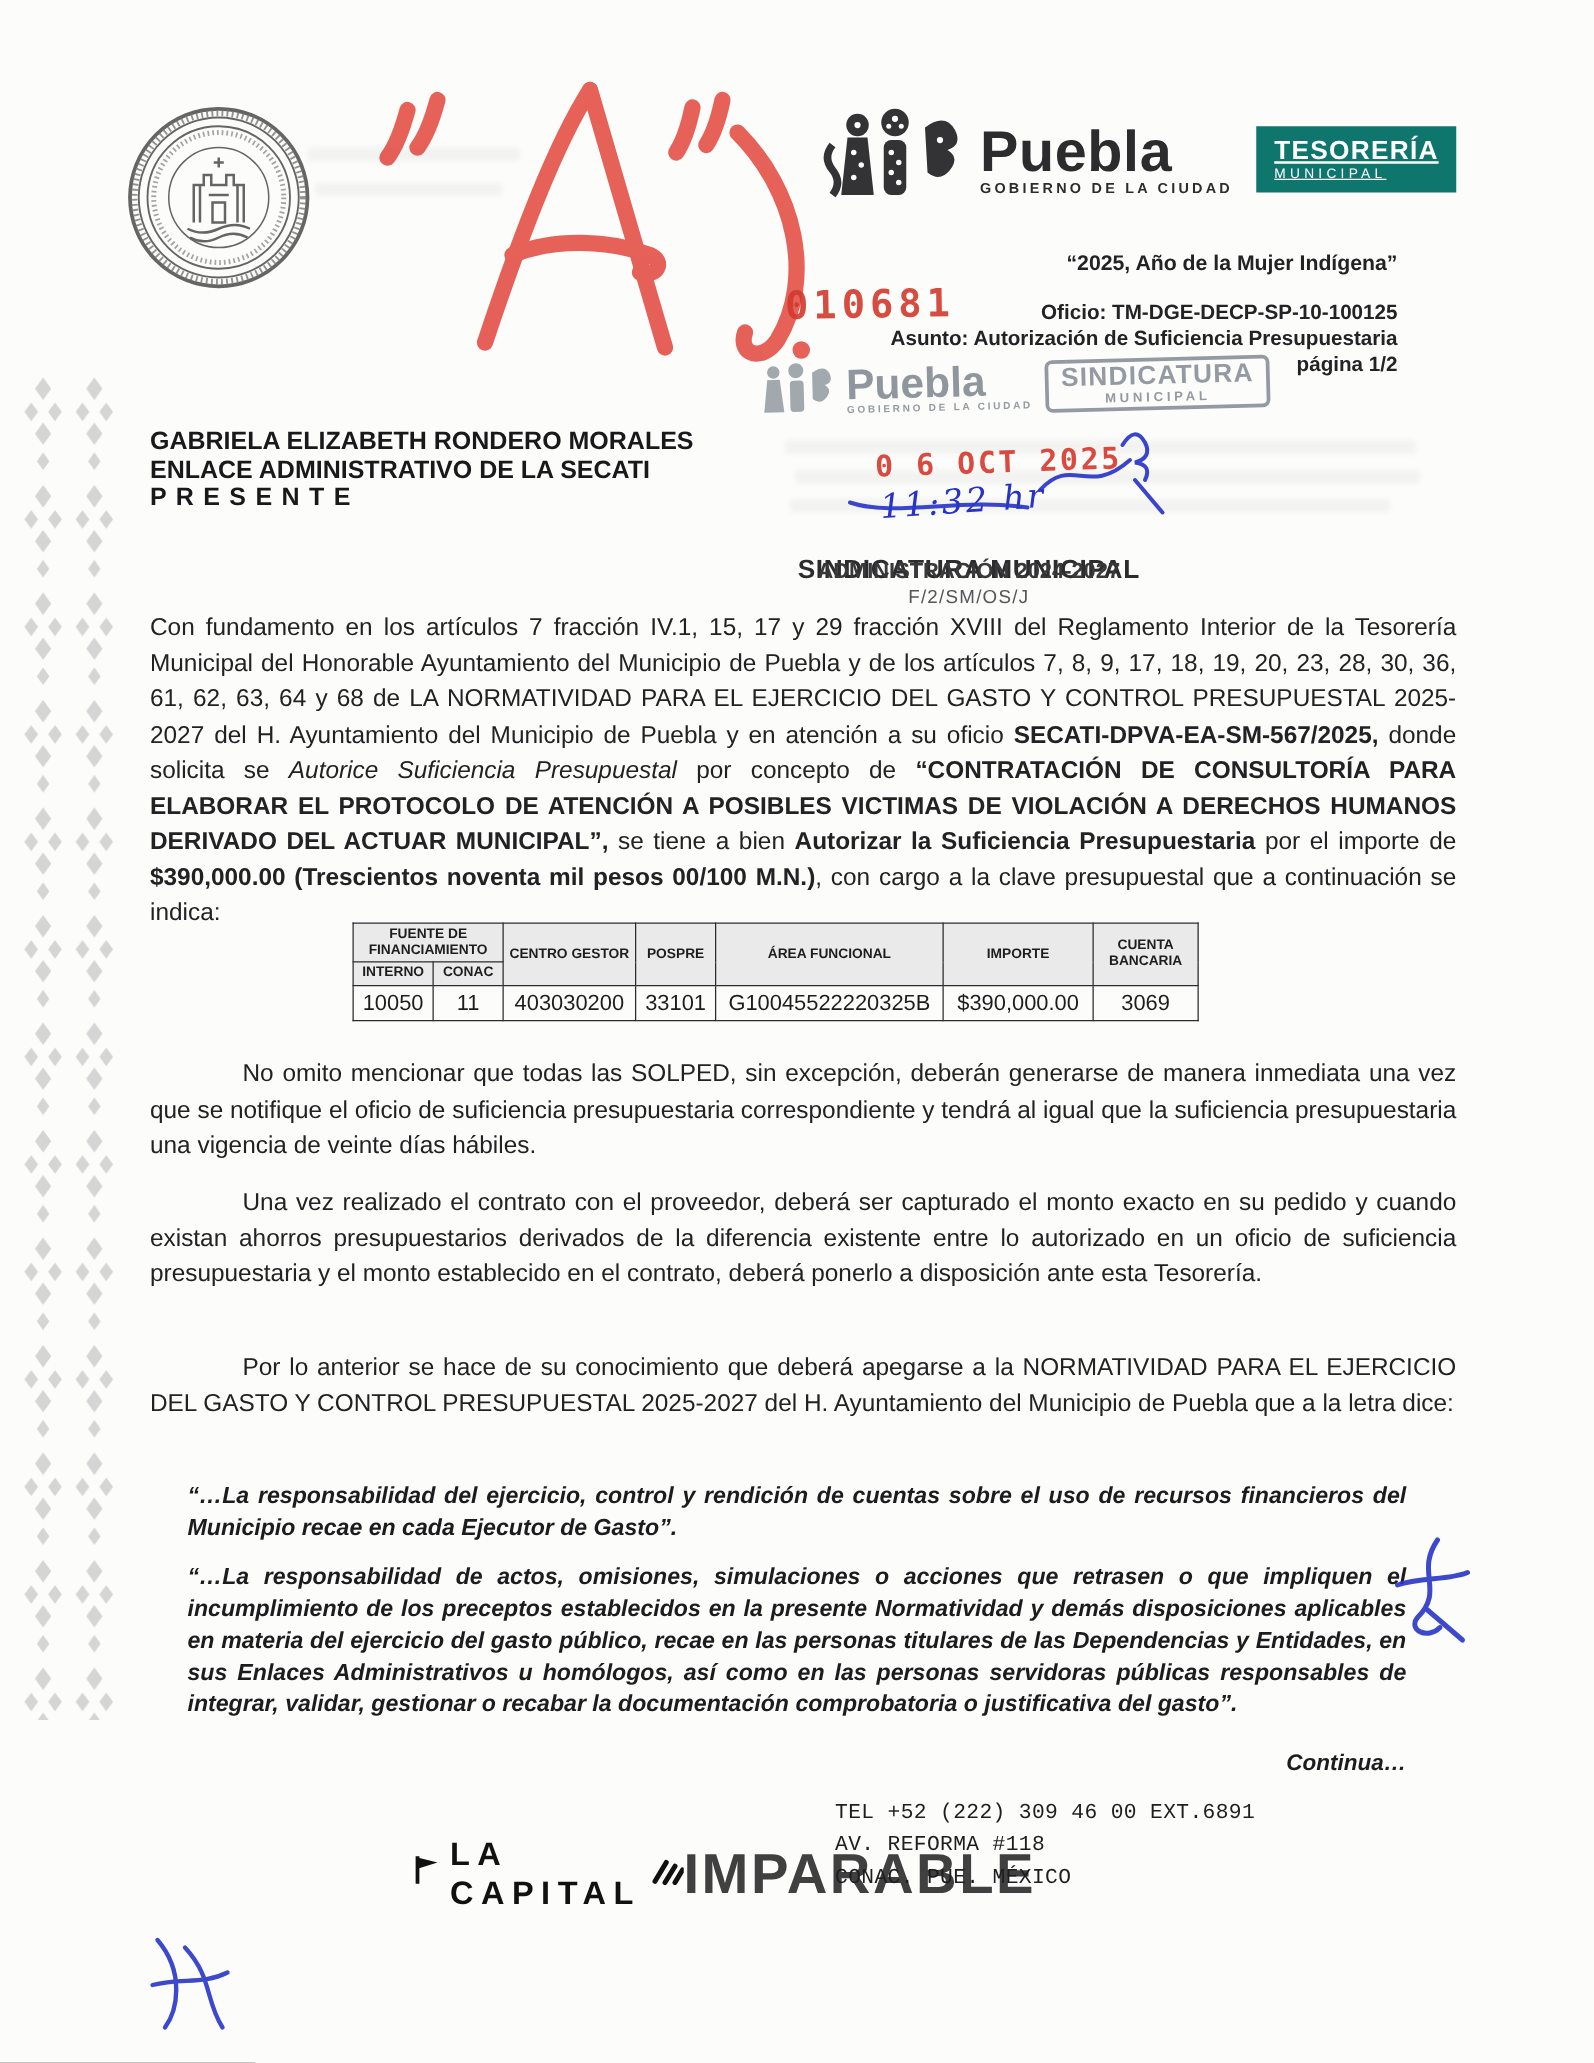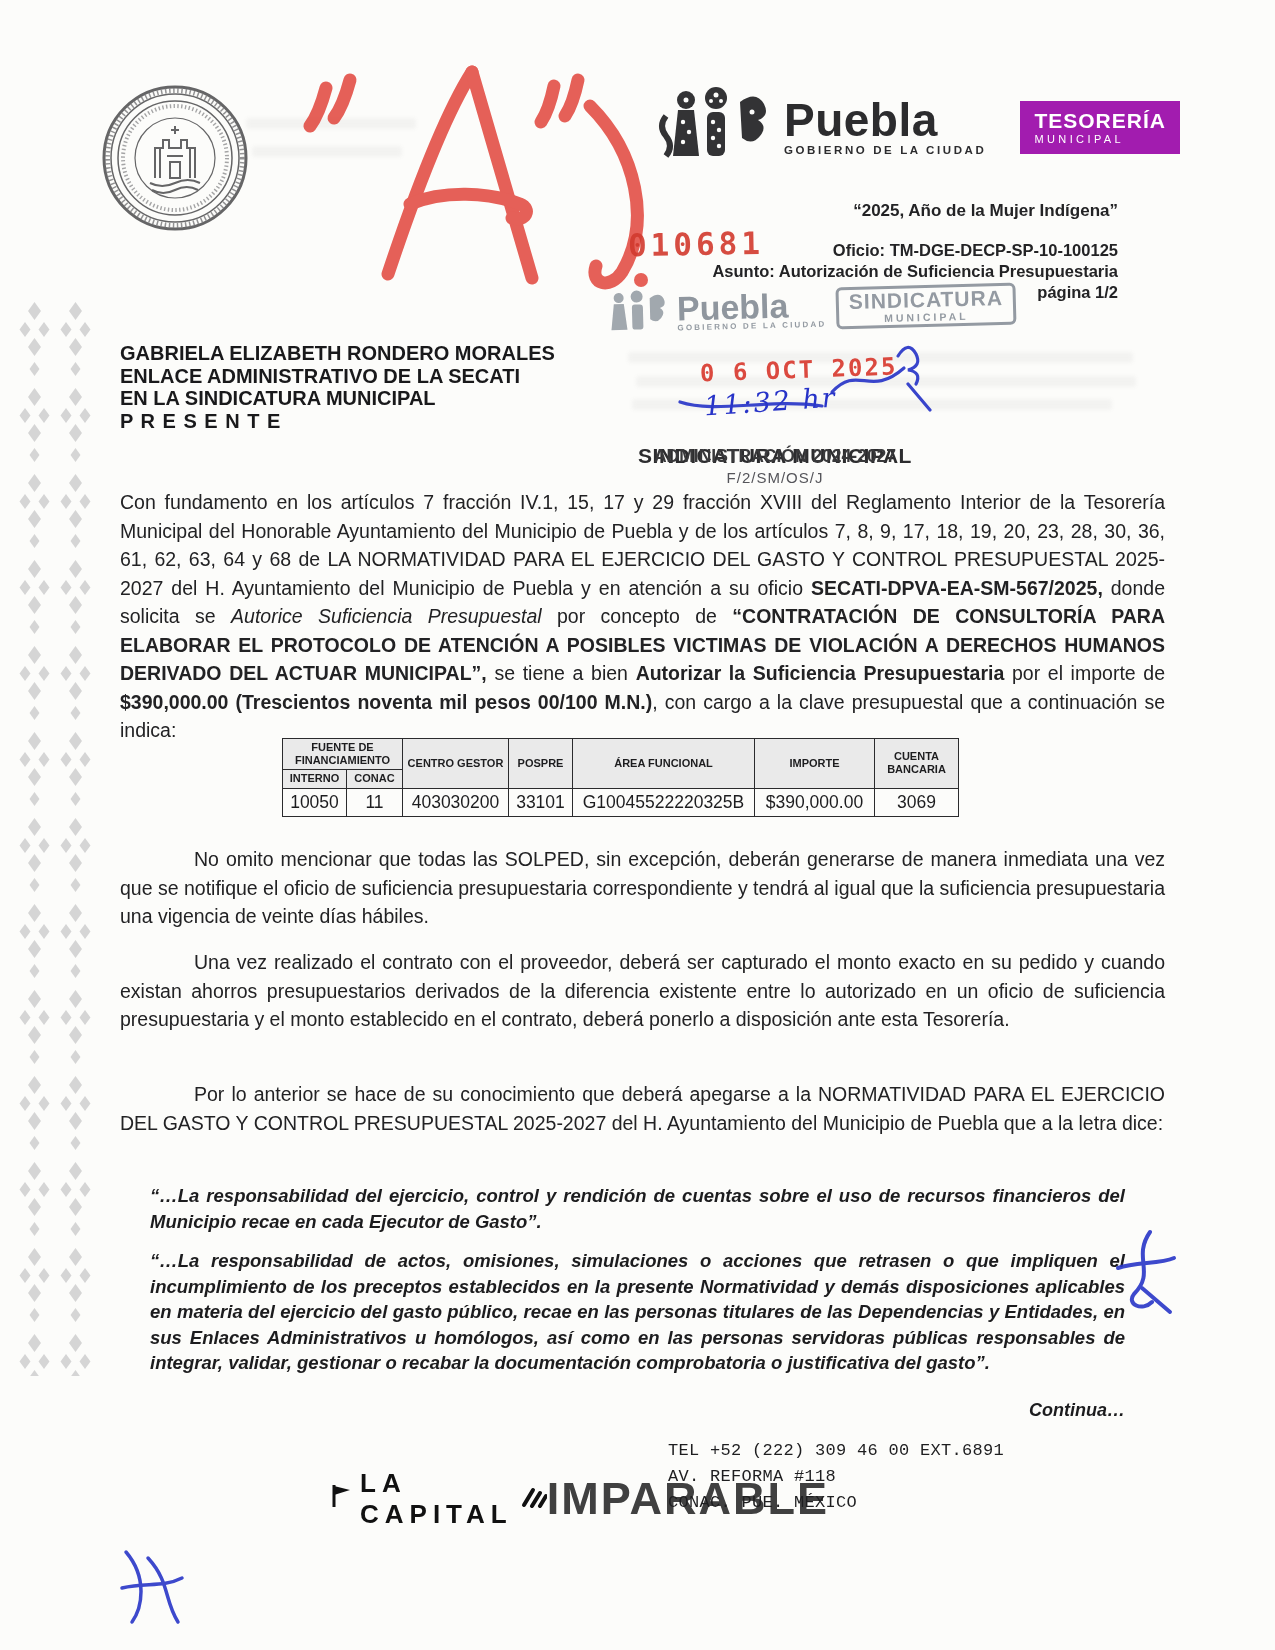--- a/index.html
+++ b/index.html
@@ -22,21 +22,21 @@
              letter-spacing:2px;transform:rotate(-4deg);}
   .stamp-wrap{transform:rotate(-1.5deg);opacity:.85;display:flex;align-items:center;gap:10px;color:#828a93;}
   .stamp-word{font-size:34px;font-weight:bold;color:#7d858e;line-height:30px;}
   .stamp-tag{font-size:8px;font-weight:bold;letter-spacing:2.2px;color:#828a93;}
   .stamp-badge{border:3px solid #828a93;border-radius:6px;padding:1px 10px;text-align:center;}
   .stamp-badge .l1{font-size:21px;font-weight:bold;letter-spacing:1px;line-height:22px;}
   .stamp-badge .l2{font-size:10.5px;font-weight:bold;letter-spacing:3px;line-height:12px;}
   .brand{display:flex;align-items:center;gap:14px;}
   .brand-word{font-size:46px;font-weight:800;letter-spacing:.5px;color:#2c2c2e;line-height:44px;}
   .brand-tag{font-size:11.5px;font-weight:bold;letter-spacing:2.6px;color:#2c2c2e;margin-top:2px;}
-  .dept-badge{background:#a21caf;color:#fff;padding:8px 14px;margin-left:20px;}
+  .dept-badge{background:#0f766e;color:#fff;padding:8px 14px;margin-left:5px;text-decoration:underline;}
   .dept-badge .l1{font-size:21px;font-weight:bold;letter-spacing:1px;line-height:23px;}
   .dept-badge .l2{font-size:11px;letter-spacing:3.4px;line-height:14px;}
   .sft{border-collapse:collapse;}
   .sft th,.sft td{border:1.6px solid #2b2b2d;text-align:center;vertical-align:middle;}
   .sft th{background:#eaeaea;font-size:11px;line-height:1.2;padding:2px 3px;color:#1d1d1f;}
   .sft td{font-size:17.5px;padding:3px 5px;font-weight:500;color:#1d1d1f;}
   .footer-logo{display:flex;align-items:center;}
   .cap-row{display:flex;align-items:center;gap:8px;font-size:26px;font-weight:800;letter-spacing:6px;color:#111;}
   .imp{font-size:45px;font-weight:700;letter-spacing:2px;color:#404040;line-height:44px;}
   .contact{font-family:"Liberation Mono",monospace;font-size:17px;line-height:26px;color:#1e1e20;letter-spacing:.3px;}
@@ -172,21 +172,20 @@
     </span>
     <span class="stamp-badge">
       <div class="l1">SINDICATURA</div>
       <div class="l2">MUNICIPAL</div>
     </span>
   </div>
 
   <div class="abs" style="left:120px;top:342px;width:480px;">
     <div class="recipient-line">GABRIELA ELIZABETH RONDERO MORALES</div>
     <div class="recipient-line">ENLACE ADMINISTRATIVO DE LA SECATI</div>
-    <div class="recipient-line">EN LA SINDICATURA MUNICIPAL</div>
     <div class="recipient-line" style="letter-spacing:1px;">P R E S E N T E</div>
   </div>
 
   <div class="abs red-date" style="left:700px;top:356px;">0 6 OCT 2025</div>
   <div class="abs blue-hand" style="left:704px;top:386px;">11:32 hr</div>
   <div class="abs" style="left:672px;top:340px;">
     <svg width="270" height="100" viewBox="0 0 270 100">
       <g fill="none" stroke="#2936c8" stroke-width="3.2" stroke-linecap="round" opacity="0.92">
         <path d="M8,62 C44,74 96,58 150,66"></path>
         <path d="M160,52 C186,24 198,58 232,28"></path>

